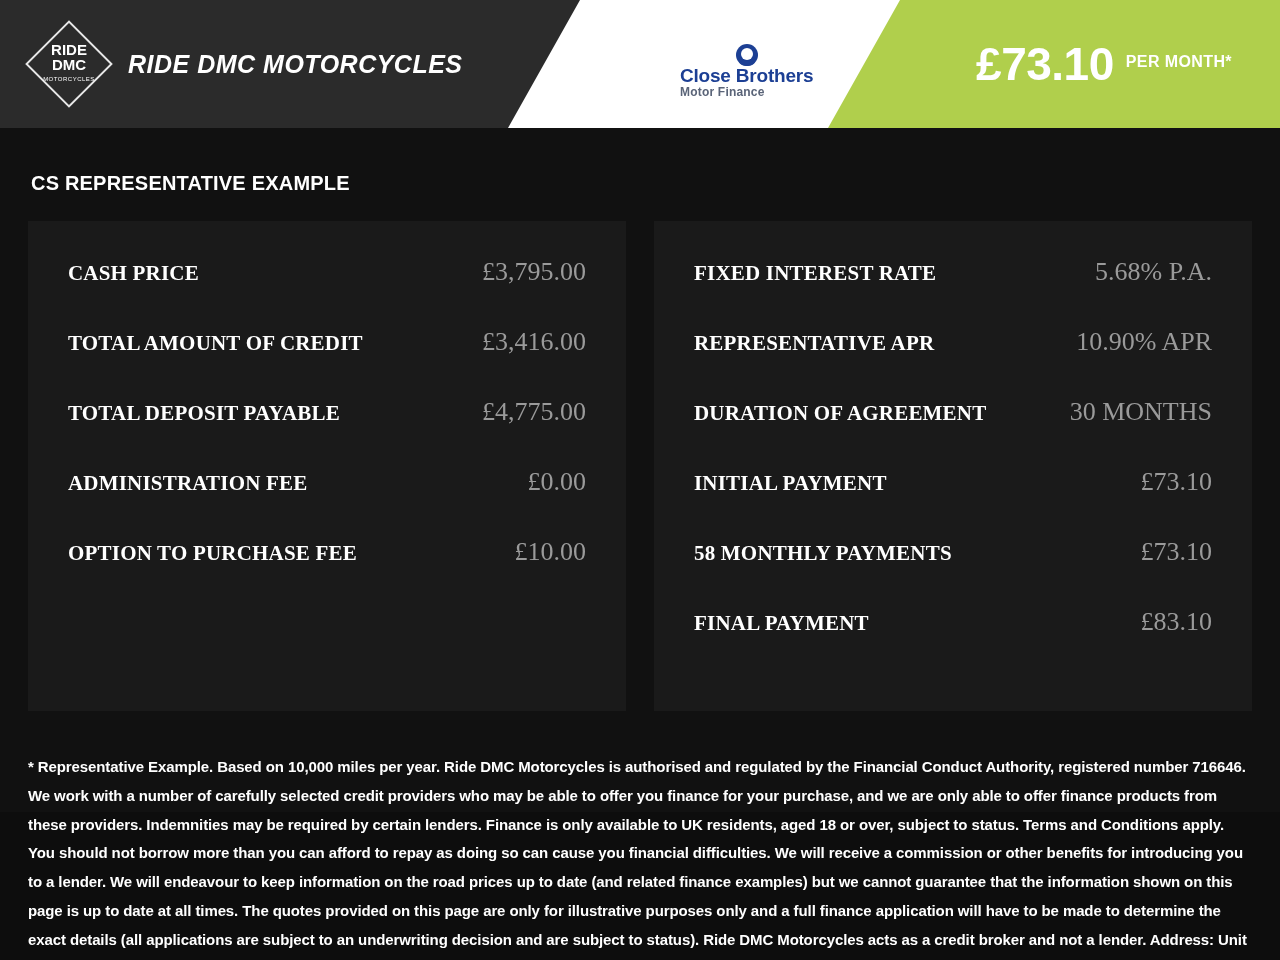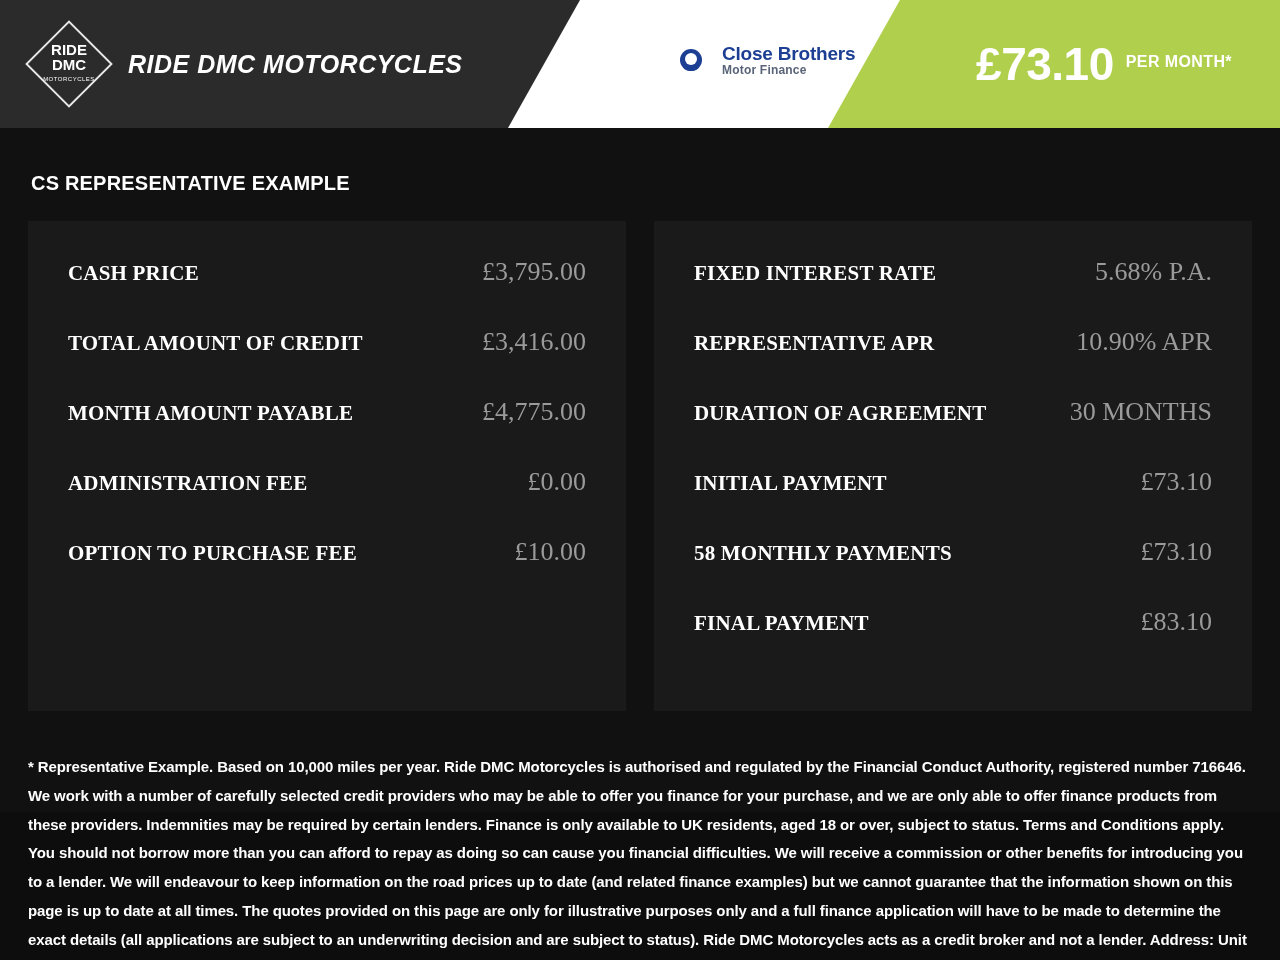--- a/index.html
+++ b/index.html
@@ -44,21 +44,21 @@
     font-weight: bold; font-size: 15px; line-height: 15px;
     letter-spacing: 0px; text-align: center;
   }
   .logo-text small { display: block; font-size: 6px; letter-spacing: 0.5px; font-weight: normal; }
   .brand-name {
     color: #ffffff; font-size: 25px; font-weight: bold;
     font-style: italic; letter-spacing: 0.5px;
   }
   .lender {
     position: absolute; left: 680px; top: 44px; z-index: 6;
-    display: flex; align-items: center; gap: 20px;
+    display: flex; align-items: center; gap: 0; flex-direction: column;
   }
   .lender-mark {
     width: 22px; height: 22px; border-radius: 50%;
     background: #1c3f94; position: relative; overflow: hidden;
   }
   .lender-mark::after {
     content: ""; position: absolute; left: 5px; top: 4px;
     width: 12px; height: 12px; border-radius: 50%;
     background: #ffffff;
   }
@@ -154,21 +154,21 @@
       <div class="panel">
         <div class="row">
           <div class="row-label">CASH PRICE</div>
           <div class="row-value">£3,795.00</div>
         </div>
         <div class="row">
           <div class="row-label">TOTAL AMOUNT OF CREDIT</div>
           <div class="row-value">£3,416.00</div>
         </div>
         <div class="row">
-          <div class="row-label">MONTH AMOUNT PAYABLE</div>
+          <div class="row-label">TOTAL DEPOSIT PAYABLE</div>
           <div class="row-value">£4,775.00</div>
         </div>
         <div class="row">
           <div class="row-label">ADMINISTRATION FEE</div>
           <div class="row-value">£0.00</div>
         </div>
         <div class="row">
           <div class="row-label">OPTION TO PURCHASE FEE</div>
           <div class="row-value">£10.00</div>
         </div>

